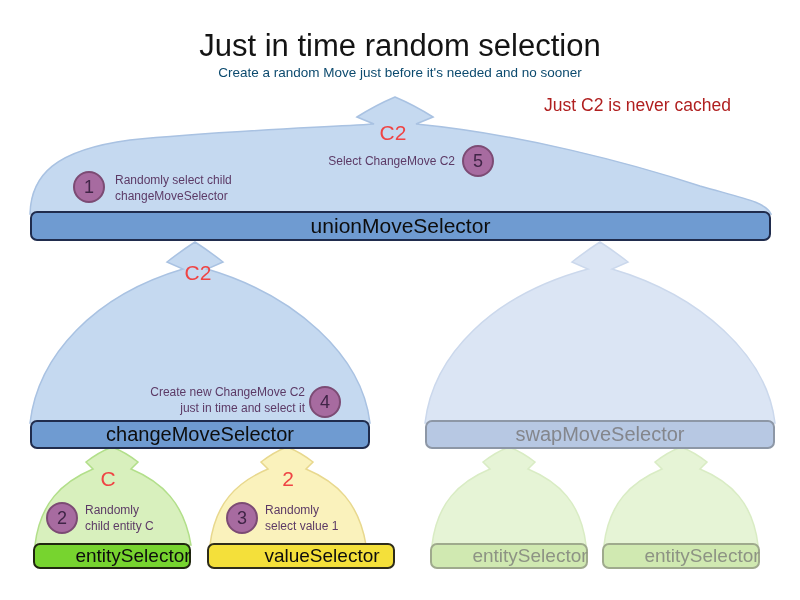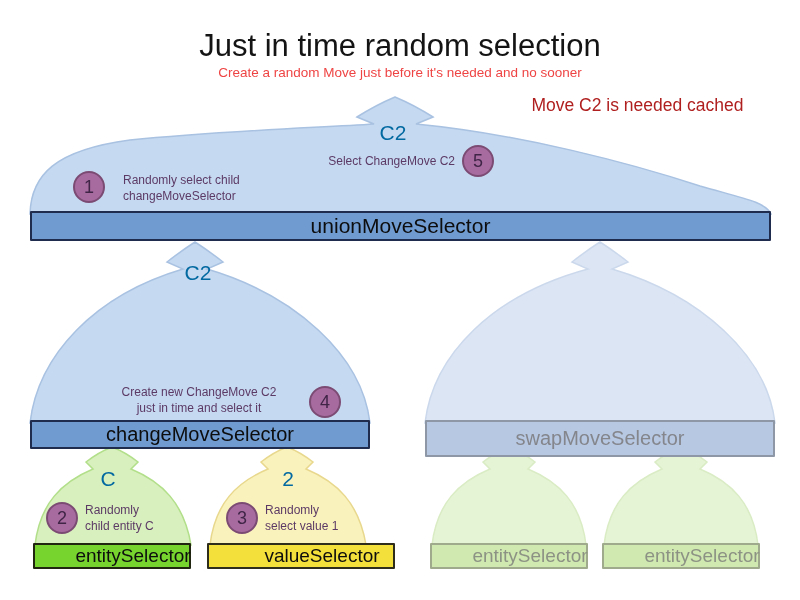--- a/index.html
+++ b/index.html
@@ -7,84 +7,84 @@
     position:relative; width:800px; height:600px; background:#ffffff;
     font-family:"Liberation Sans", sans-serif; overflow:hidden;
   }
   .abs { position:absolute; }
   .page-title {
     left:0; top:28px; width:800px; text-align:center;
     font-size:31px; font-weight:normal; color:#141414; margin:0;
   }
   .page-subtitle {
     left:0; top:65px; width:800px; text-align:center;
-    font-size:13.5px; color:#ef4444; z-index:3;
+    font-size:13.5px; color:#0c4a6e; z-index:3;
   }
   .red-note {
     left:520px; top:95px; width:235px; text-align:center;
     font-size:17.5px; color:#b01f1f; z-index:3;
   }
   svg.domes { left:0; top:0; z-index:1; }
   .dome-blue        { fill:#c5d9f0; stroke:#a9c2e2; stroke-width:1.5; }
   .dome-blue-faded  { fill:#dbe5f4; stroke:#cbd8ec; stroke-width:1.5; }
   .dome-green       { fill:#d8f0bd; stroke:#b2df8a; stroke-width:1.5; }
   .dome-yellow      { fill:#faf2bc; stroke:#e8d88e; stroke-width:1.5; }
   .dome-green-faded { fill:#e6f4d6; stroke:#d9ecc4; stroke-width:1.5; }
   .bar {
     position:absolute; display:flex; align-items:center; justify-content:center;
-    border-radius:1px; box-sizing:border-box; z-index:2; white-space:nowrap;
+    border-radius:7px; box-sizing:border-box; z-index:2; white-space:nowrap;
   }
   .bar-active-blue { background:#6f9bd1; border:2px solid #202c4d; color:#0d0d0d; }
   .bar-inactive    { background:#b7c8e3; border:2px solid #8d97a6; color:#84868c; }
   .bar-green       { background:#77d42f; border:2px solid #20260f; color:#0d0d0d; }
   .bar-yellow      { background:#f4e03a; border:2px solid #2e2c1a; color:#0d0d0d; }
   .bar-green-faded { background:#d0e9b1; border:2px solid #9faa8d; color:#8d9384; }
   .bar-lg { font-size:21px; }
   .bar-md { font-size:20px; }
   .bar-sm { font-size:19px;padding-left:42px; }
   .step-circle {
     position:absolute; width:32px; height:32px; border-radius:50%;
     background:#a76ba0; border:2px solid #7c4b74; color:#402547;
     display:flex; align-items:center; justify-content:center;
     font-size:18px; box-sizing:border-box; z-index:3;
   }
   .step-note {
     position:absolute; font-size:12px; line-height:16px;
     color:#5c3a66; z-index:3;
   }
   .move-label {
-    position:absolute; font-size:21px; color:#0369a1; text-align:center; z-index:3;
+    position:absolute; font-size:21px; color:#ef4444; text-align:center; z-index:3;
   }
 </style>
 </head>
 <body>
 
 <div class="canvas">
 
   <h1 class="abs page-title">Just in time random selection</h1>
   <div class="abs page-subtitle">Create a random Move just before it's needed and no sooner</div>
-  <div class="abs red-note">Move C2 is needed cached</div>
+  <div class="abs red-note">Just C2 is never cached</div>
 
   <svg class="abs domes" width="800" height="600" viewBox="0 0 800 600">
     <path class="dome-blue" d="M 30 214 C 31 175 55 150 130 140 C 220 131 310 128 374 124 L 357 117 Q 376 105 395 97 Q 414 105 433 117 L 416 124 C 520 134 630 163 700 186 C 742 198 766 202 771 214 Z"></path>
     <path class="dome-blue" d="M 30 423 C 38 355 95 295 183 269 L 167 262 Q 181 251 195 242 Q 209 251 223 262 L 207 269 C 295 295 362 355 370 423 Z"></path>
     <path class="dome-blue-faded" d="M 425 423 C 433 355 492 295 588 269 L 572 262 Q 586 251 600 242 Q 614 251 628 262 L 612 269 C 700 295 767 355 775 423 Z"></path>
     <path class="dome-green" d="M 35 545 C 40 503 62 482 93 469 L 86 462 Q 99 452 112 447 Q 125 452 138 462 L 131 469 C 162 482 184 503 191 545 Z"></path>
     <path class="dome-yellow" d="M 210 545 C 215 503 237 482 268 469 L 261 462 Q 274 452 287 447 Q 300 452 313 462 L 306 469 C 337 482 359 503 366 545 Z"></path>
     <path class="dome-green-faded" d="M 432 545 C 437 503 459 482 490 469 L 483 462 Q 496 452 509 447 Q 522 452 535 462 L 528 469 C 559 482 581 503 586 545 Z"></path>
     <path class="dome-green-faded" d="M 604 545 C 609 503 631 482 662 469 L 655 462 Q 668 452 681 447 Q 694 452 707 462 L 700 469 C 731 482 753 503 758 545 Z"></path>
   </svg>
 
   <div class="bar bar-active-blue bar-lg" style="left:30px; top:211px; width:741px; height:30px;">
     <span>unionMoveSelector</span>
   </div>
   <div class="bar bar-active-blue bar-md" style="left:30px; top:420px; width:340px; height:29px;">
     <span>changeMoveSelector</span>
   </div>
-  <div class="bar bar-inactive bar-md" style="left:425px; top:420px; width:350px; height:37px;">
+  <div class="bar bar-inactive bar-md" style="left:425px; top:420px; width:350px; height:29px;">
     <span>swapMoveSelector</span>
   </div>
   <div class="bar bar-green bar-sm" style="left:33px; top:543px; width:158px; height:26px;">
     <span>entitySelector</span>
   </div>
   <div class="bar bar-yellow bar-sm" style="left:207px; top:543px; width:188px; height:26px;">
     <span>valueSelector</span>
   </div>
   <div class="bar bar-green-faded bar-sm" style="left:430px; top:543px; width:158px; height:26px;">
     <span>entitySelector</span>
@@ -97,33 +97,33 @@
   <div class="move-label" style="left:168px; top:261px; width:60px;">C2</div>
   <div class="move-label" style="left:78px; top:467px; width:60px;">C</div>
   <div class="move-label" style="left:258px; top:467px; width:60px;">2</div>
 
   <div class="step-circle" style="left:73px; top:171px;">1</div>
   <div class="step-circle" style="left:46px; top:502px;">2</div>
   <div class="step-circle" style="left:226px; top:502px;">3</div>
   <div class="step-circle" style="left:309px; top:386px;">4</div>
   <div class="step-circle" style="left:462px; top:145px;">5</div>
 
-  <div class="step-note" style="left:115px; top:172px; width:160px; text-align:left;margin-left:8px;">
+  <div class="step-note" style="left:115px; top:172px; width:160px; text-align:left;">
     <div>Randomly select child</div>
     <div>changeMoveSelector</div>
   </div>
   <div class="step-note" style="left:85px; top:502px; width:110px; text-align:left;">
     <div>Randomly</div>
     <div>child entity C</div>
   </div>
   <div class="step-note" style="left:265px; top:502px; width:110px; text-align:left;">
     <div>Randomly</div>
     <div>select value 1</div>
   </div>
-  <div class="step-note" style="left:109px; top:384px; width:180px; text-align:center;">
+  <div class="step-note" style="left:125px; top:384px; width:180px; text-align:right;">
     <div>Create new ChangeMove C2</div>
     <div>just in time and select it</div>
   </div>
   <div class="step-note" style="left:305px; top:153px; width:150px; text-align:right;">
     <div>Select ChangeMove C2</div>
   </div>
 
 </div>
 
 </body></html>

